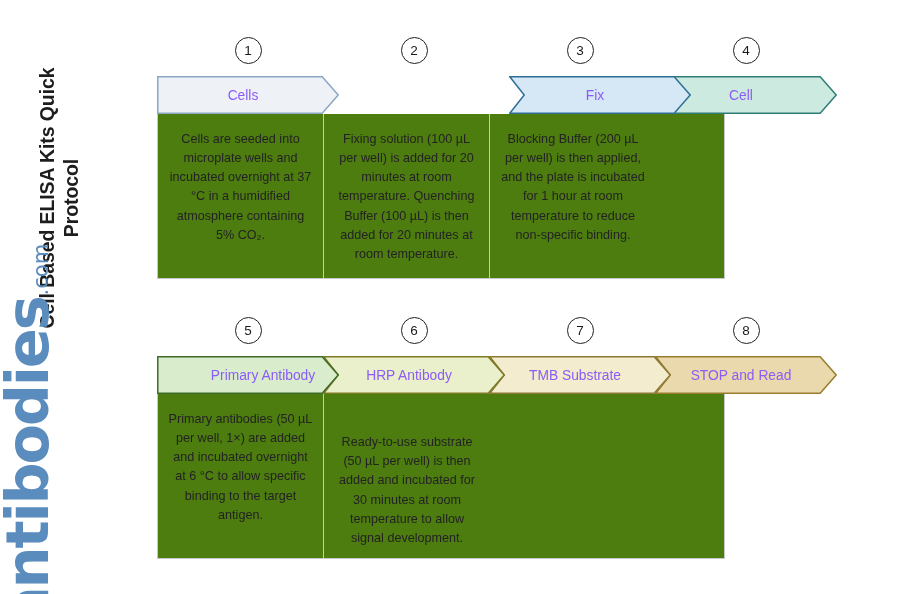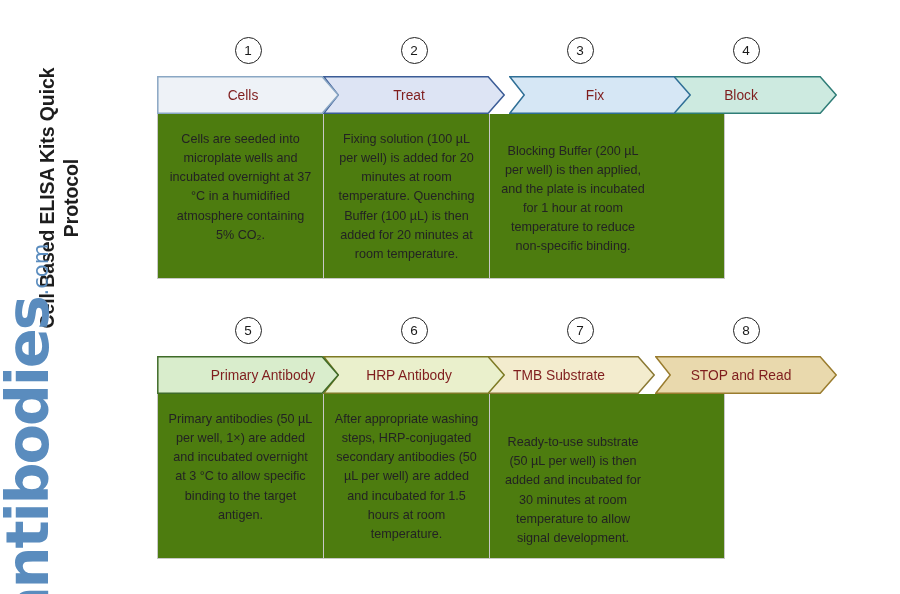--- a/index.html
+++ b/index.html
@@ -104,21 +104,21 @@
   }
   .chevron {
     position: absolute;
     top: 0;
     height: 38px;
     box-sizing: border-box;
     display: flex;
     align-items: center;
     justify-content: center;
     font-size: 13.8px;
-    color: #7f1d1d;
+    color: #8b5cf6;
     padding-right: 10px;
   }
   .chevron > span { position: relative; z-index: 2; }
   .chev-svg {
     position: absolute;
     left: 0; top: 0;
     width: 100%; height: 100%;
     z-index: 1;
   }
 
@@ -172,47 +172,41 @@
         <span>4</span>
       </div>
     </div>
   <div class="chevron-row">
       <div class="chevron" style="left: 0px; width: 182px; z-index: 10;">
         <svg class="chev-svg" viewBox="0 0 182 38" preserveAspectRatio="none">
           <polygon points="0.8,0.8 165.2,0.8 181.2,19 165.2,37.2 0.8,37.2" fill="#eef2f7" stroke="#8aa7c4" stroke-width="1.5" stroke-linejoin="miter"></polygon>
         </svg>
         <span>Cells</span>
       </div>
-      <div class="chevron" style="left: 166px; width: 182px; z-index: 9;">
-        <svg class="chev-svg" viewBox="0 0 182 38" preserveAspectRatio="none">
-          <polygon points="0.8,0.8 165.2,0.8 181.2,19 165.2,37.2 0.8,37.2 15.2,19" fill="#dde4f4" stroke="#3b5c96" stroke-width="1.5" stroke-linejoin="miter"></polygon>
-        </svg>
-        <span>Treat</span>
-      </div>
       <div class="chevron" style="left: 352px; width: 182px; z-index: 8;">
         <svg class="chev-svg" viewBox="0 0 182 38" preserveAspectRatio="none">
           <polygon points="0.8,0.8 165.2,0.8 181.2,19 165.2,37.2 0.8,37.2 15.2,19" fill="#d6e7f5" stroke="#2f6f96" stroke-width="1.5" stroke-linejoin="miter"></polygon>
         </svg>
         <span>Fix</span>
       </div>
       <div class="chevron" style="left: 498px; width: 182px; z-index: 7;">
         <svg class="chev-svg" viewBox="0 0 182 38" preserveAspectRatio="none">
           <polygon points="0.8,0.8 165.2,0.8 181.2,19 165.2,37.2 0.8,37.2 15.2,19" fill="#cdeae0" stroke="#2f7d77" stroke-width="1.5" stroke-linejoin="miter"></polygon>
         </svg>
-        <span>Block</span>
+        <span>Cell</span>
       </div>
     </div>
   <div class="detail-table">
       <div class="detail-cell" style="width: 166px; flex: 0 0 166px;">
         <div>Cells are seeded into microplate wells and incubated overnight at 37 °C in a humidified atmosphere containing 5% CO₂.</div>
       </div>
       <div class="detail-cell" style="width: 166px; flex: 0 0 166px;">
         <div>Fixing solution (100 µL per well) is added for 20 minutes at room temperature. Quenching Buffer (100 µL) is then added for 20 minutes at room temperature.</div>
       </div>
-      <div class="detail-cell" style="width: 166px; flex: 0 0 166px; align-items: center;">
+      <div class="detail-cell" style="width: 166px; flex: 0 0 166px;">
         <div>Blocking Buffer (200 µL per well) is then applied, and the plate is incubated for 1 hour at room temperature to reduce non-specific binding.</div>
       </div>
     </div>
 </div>
 
 <div class="flow-block" id="flow-row-2">
   <div class="step-numbers">
       <div class="step-number" style="left: 77.5px;">
         <span>5</span>
       </div>
@@ -232,37 +226,34 @@
           <polygon points="0.8,0.8 165.2,0.8 181.2,19 165.2,37.2 0.8,37.2" fill="#d9edcc" stroke="#3f6b28" stroke-width="1.5" stroke-linejoin="miter"></polygon>
         </svg>
         <span>Primary Antibody</span>
       </div>
       <div class="chevron" style="left: 166px; width: 182px; z-index: 9;">
         <svg class="chev-svg" viewBox="0 0 182 38" preserveAspectRatio="none">
           <polygon points="0.8,0.8 165.2,0.8 181.2,19 165.2,37.2 0.8,37.2 15.2,19" fill="#eaf0cc" stroke="#7d7a24" stroke-width="1.5" stroke-linejoin="miter"></polygon>
         </svg>
         <span>HRP Antibody</span>
       </div>
-      <div class="chevron" style="left: 316px; width: 182px; z-index: 8; justify-content: center;">
+      <div class="chevron" style="left: 332px; width: 182px; z-index: 8; justify-content: center;">
         <svg class="chev-svg" viewBox="0 0 182 38" preserveAspectRatio="none">
           <polygon points="0.8,0.8 165.2,0.8 181.2,19 165.2,37.2 0.8,37.2 15.2,19" fill="#f3ecce" stroke="#8a7833" stroke-width="1.5" stroke-linejoin="miter"></polygon>
         </svg>
         <span>TMB Substrate</span>
       </div>
       <div class="chevron" style="left: 498px; width: 182px; z-index: 7; align-items: center;">
         <svg class="chev-svg" viewBox="0 0 182 38" preserveAspectRatio="none">
           <polygon points="0.8,0.8 165.2,0.8 181.2,19 165.2,37.2 0.8,37.2 15.2,19" fill="#e9d9ad" stroke="#9a7c2e" stroke-width="1.5" stroke-linejoin="miter"></polygon>
         </svg>
         <span>STOP and Read</span>
       </div>
     </div>
   <div class="detail-table">
       <div class="detail-cell" style="width: 166px; flex: 0 0 166px;">
-        <div>Primary antibodies (50 µL per well, 1×) are added and incubated overnight at 3 °C to allow specific binding to the target antigen.</div>
-      </div>
-      <div class="detail-cell" style="width: 166px; flex: 0 0 166px;">
-        <div>After appropriate washing steps, HRP-conjugated secondary antibodies (50 µL per well) are added and incubated for 1.5 hours at room temperature.</div>
+        <div>Primary antibodies (50 µL per well, 1×) are added and incubated overnight at 6 °C to allow specific binding to the target antigen.</div>
       </div>
       <div class="detail-cell" style="width: 166px; flex: 0 0 166px; align-items: flex-end;">
         <div>Ready-to-use substrate (50 µL per well) is then added and incubated for 30 minutes at room temperature to allow signal development.</div>
       </div>
     </div>
 </div>
 
 </body></html>

